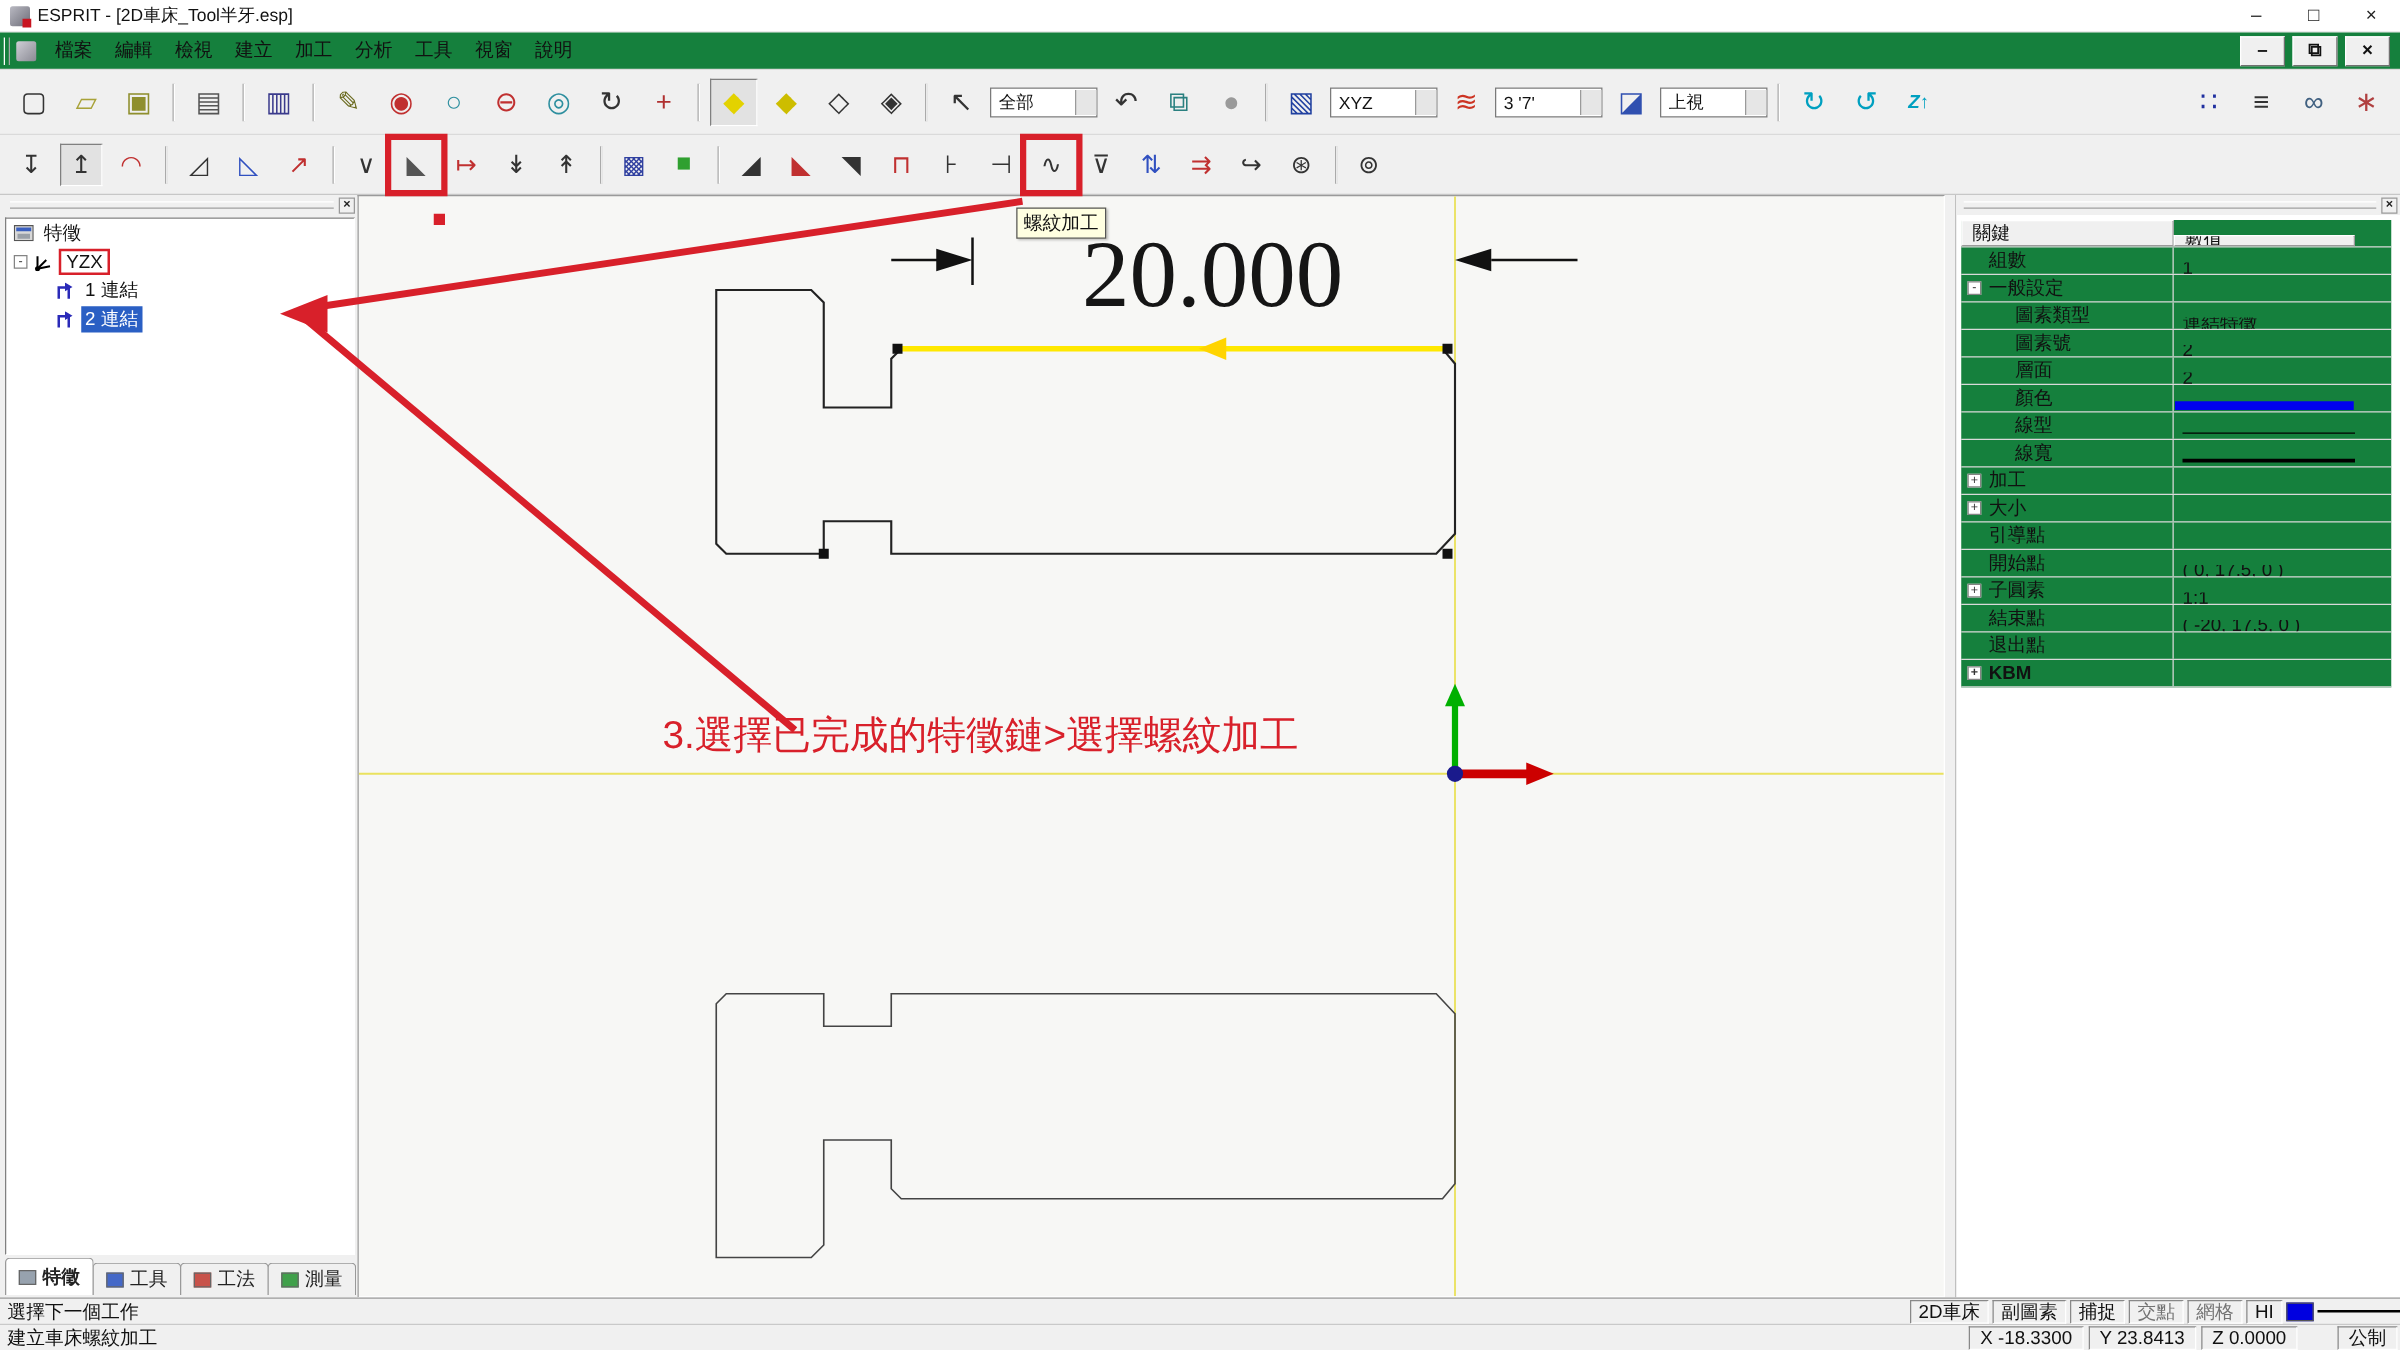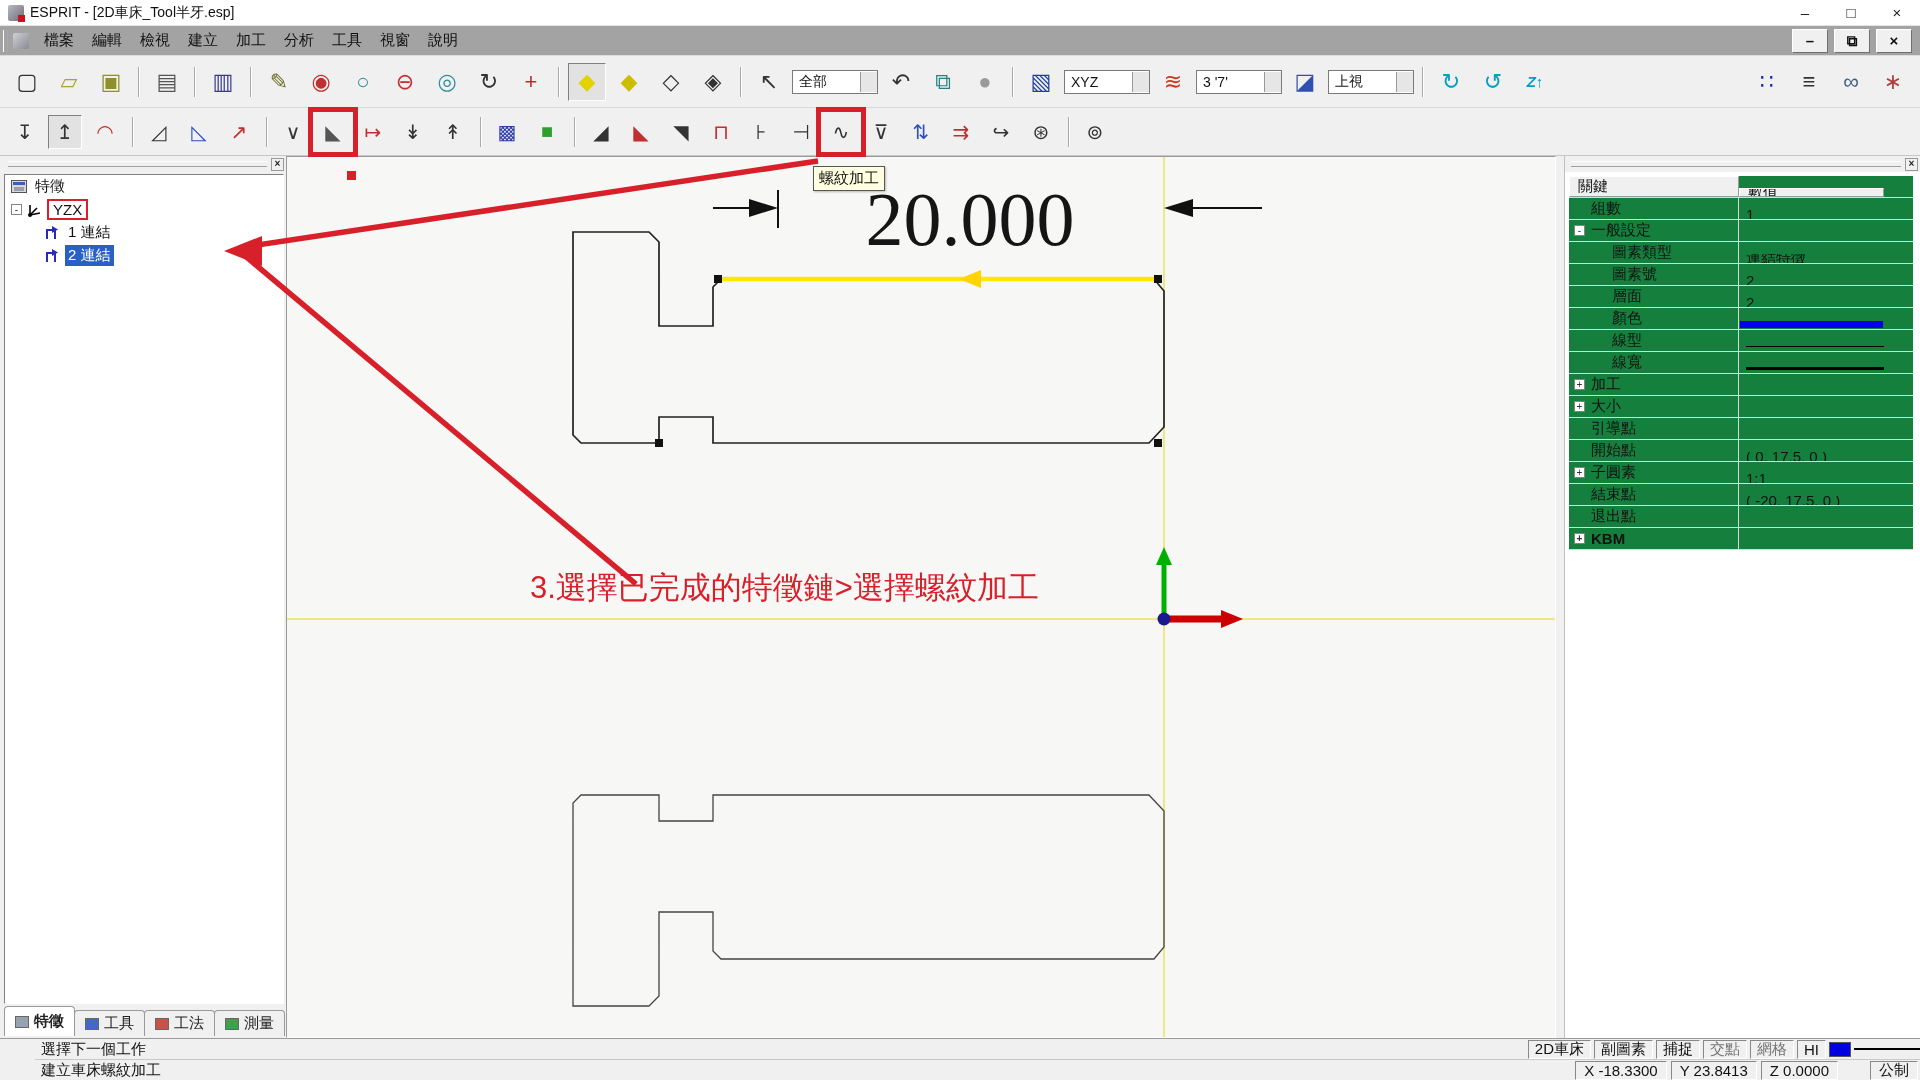--- a/index.html
+++ b/index.html
@@ -9,21 +9,21 @@
 
   
   .titlebar { position:absolute; left:0; top:0; width:1920px; height:26px; background:#fff;
     display:flex; align-items:center; font-size:14px; border-bottom:1px solid #e4e4e4; }
   .app-icon { width:16px; height:16px; margin:0 6px 0 8px; background:linear-gradient(135deg,#b9b9c2,#6d6d78);
     position:relative; border-radius:2px; }
   .app-icon::after { content:""; position:absolute; right:-1px; bottom:-1px; width:7px; height:7px; background:#c81420; }
   .win-btns { margin-left:auto; display:flex; height:100%; }
   .win-btn { width:46px; height:100%; display:flex; align-items:center; justify-content:center; font-size:15px; color:#222; }
 
-  .menubar { position:absolute; left:0; top:26px; width:1920px; height:30px; background:#a3a3a3;
+  .menubar { position:absolute; left:0; top:26px; width:1920px; height:30px; background:#15803d;
     display:flex; align-items:center; font-size:15px; border-bottom:1px solid #dcdcdc; }
   .grip { width:5px; height:22px; border-left:1px solid #fff; border-right:1px solid #a8a8a8; margin:0 5px 0 3px; }
   .menu-icon { width:16px; height:16px; background:linear-gradient(135deg,#cfcfd6,#8a8a94); border-radius:2px; margin-right:6px; }
   .menu-item { padding:3px 9px; }
   .mdi-btns { margin-left:auto; display:flex; gap:6px; margin-right:8px; }
   .mdi-btn { width:36px; height:24px; background:#f0f0f0; border:1px solid; border-color:#fff #707070 #707070 #fff;
     display:flex; align-items:center; justify-content:center; font-size:15px; font-weight:bold; }
 
   
   .toolbar { position:absolute; left:0; width:1920px; background:#f0f0f0; display:flex; align-items:center; }
@@ -97,21 +97,21 @@
   .pexp:empty { display:none; }
   .indent2 .pkey { padding-left:43px; }
   .boldkey .pkey { font-weight:bold; }
   .vdeco { display:none; }
   .vswatch .vdeco { display:block; position:absolute; inset:1px 1px 1px 1px; background:#0000ee; }
   .vthin  .vdeco { display:block; width:158px; border-top:1px solid #000; }
   .vthick .vdeco { display:block; width:158px; border-top:3px solid #000; }
 
   
   .statusbar { position:absolute; left:0; top:1038px; width:1920px; height:42px; background:#f0f0f0;
-    border-top:1px solid #9a9a9a; font-size:15px;padding-left:35px; }
+    border-top:1px solid #9a9a9a; font-size:15px; }
   .srow { height:21px; display:flex; align-items:center; }
   .srow1 { border-bottom:1px solid #c9c9c9; }
   .stext { padding-left:6px; }
   .sright { margin-left:auto; display:flex; align-items:center; height:100%; }
   .modebox { height:19px; display:flex; align-items:center; justify-content:center; padding:0 6px;
     border:1px solid; border-color:#888 #fff #fff #888; margin-right:3px; white-space:nowrap; }
   .modebox.dim { color:#737373; }
   .hicolor { width:22px; height:15px; background:#0000e0; border:1px solid #555; margin-right:3px; }
   .linebox { width:66px; height:19px; display:flex; align-items:center; }
   .linebox::after { content:""; width:100%; border-top:2px solid #000; }

